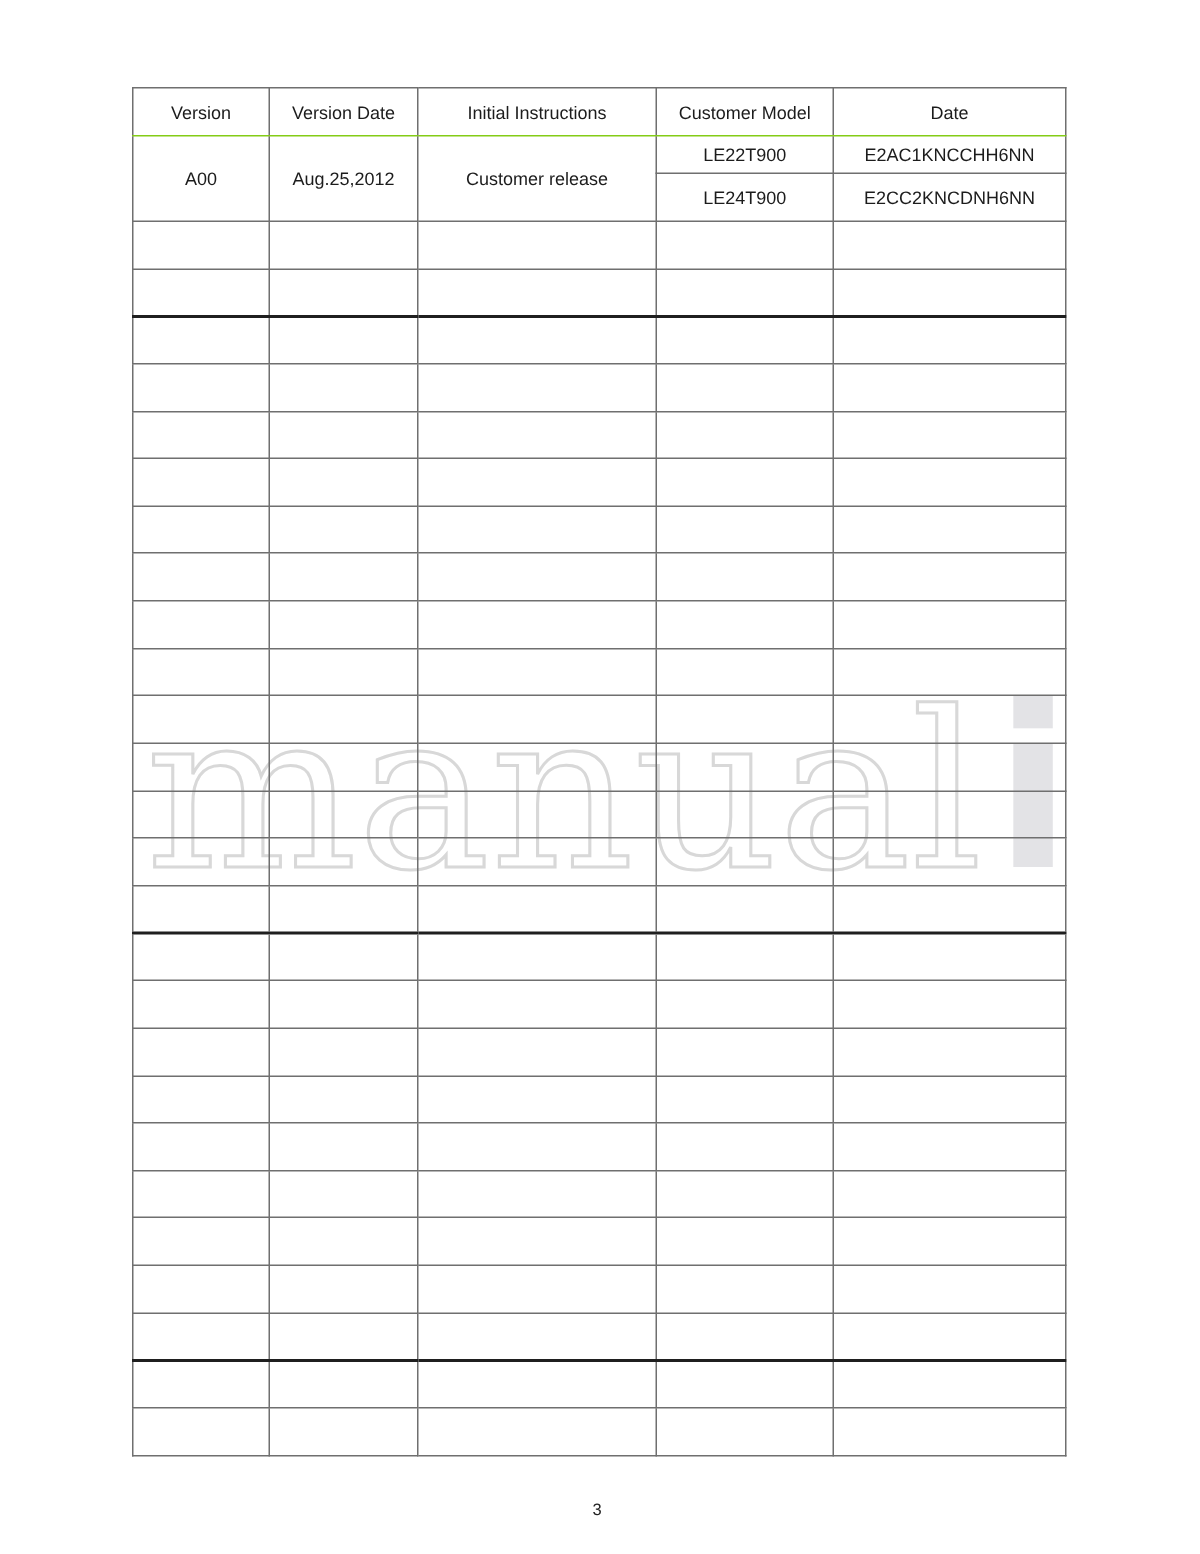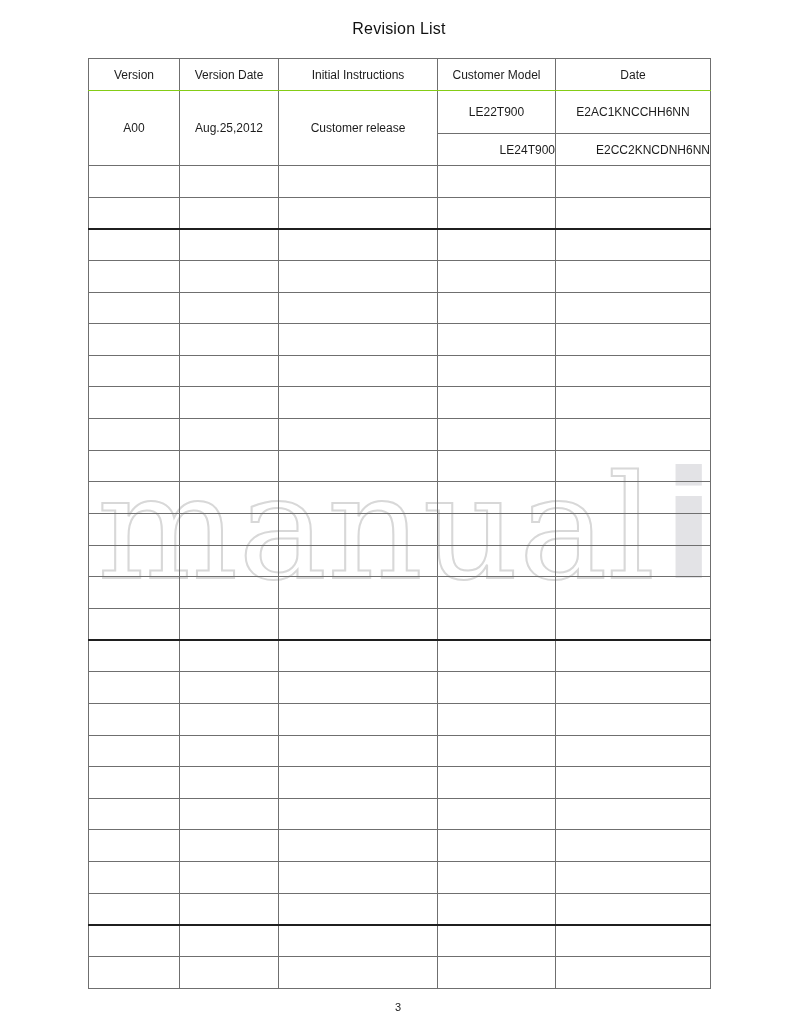--- a/index.html
+++ b/index.html
@@ -59,39 +59,38 @@
     color: #1c1c1c;
     background: transparent;
     overflow: hidden;
     white-space: nowrap;
   }
   tr.header-row th {
     height: 32px;
     border-bottom: 1px solid #84cc16;
   }
   th.small-header { font-size: 11px; }
-  tr.sub-row-1 td { height: 43px; }
-  tr.sub-row-2 td { height: 32px; text-align: right; }
+  tr.sub-row-1 td { height: 25px; }
+  tr.sub-row-2 td { height: 32px; }
   tr.empty-row td { height: 31.65px; }
   tr.thick-bottom td { border-bottom: 2px solid #1f1f1f; }
 
   .page-number {
     position: absolute;
     top: 1001px; left: 0; width: 796px;
     text-align: center;
     font-size: 11px;
     color: #222;
   }
 </style>
 </head>
 <body>
 
 <div class="page">
 
-  <div class="title">Revision List</div>
 
   <svg class="watermark" viewBox="0 0 800 1036" xmlns="http://www.w3.org/2000/svg" aria-hidden="true">
     <text class="wm-outline" x="97" y="578" font-size="145" textLength="558" lengthAdjust="spacingAndGlyphs">manual</text>
     <text class="wm-solid" x="663" y="578" font-size="150">i</text>
   </svg>
 
   <table class="revision">
     <colgroup>
       <col style="width:91px">
       <col style="width:99px">

